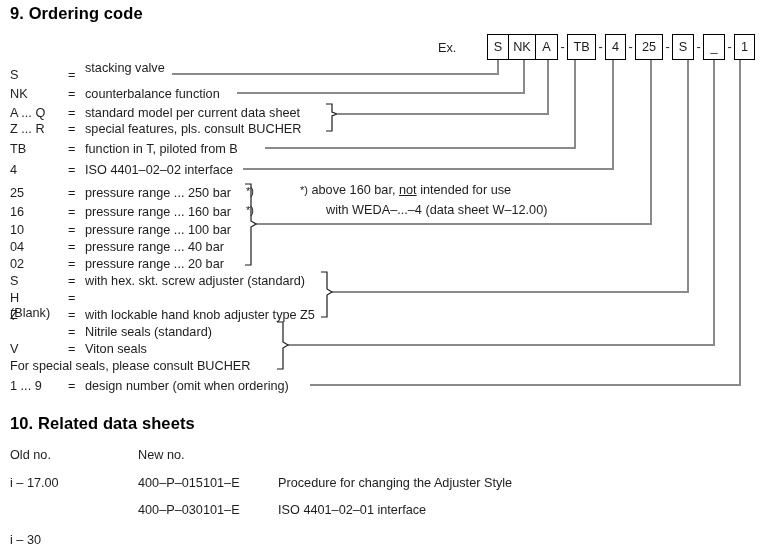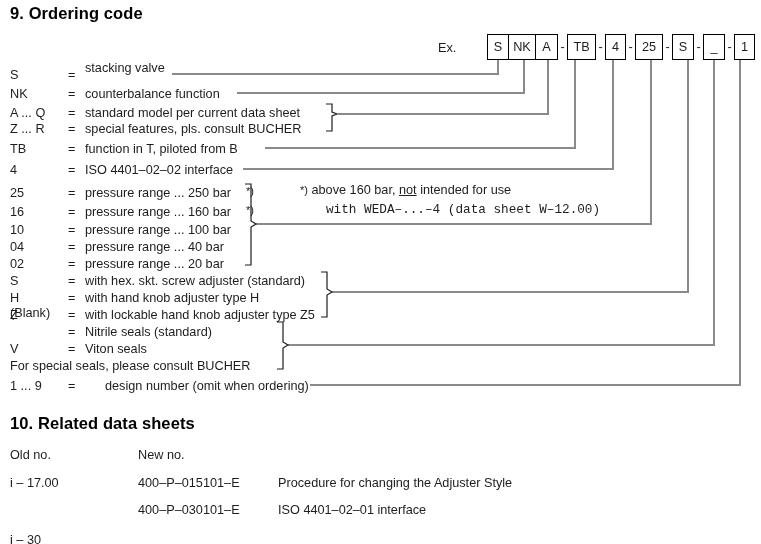--- a/index.html
+++ b/index.html
@@ -181,44 +181,43 @@
   <div class="t code-col" style="top:257px;">02</div>
   <div class="t eq-col" style="top:257px;">=</div>
   <div class="t desc-col" style="top:257px;">pressure range  ...   20 bar</div>
 
   <div class="t code-col" style="top:274px;">S</div>
   <div class="t eq-col" style="top:274px;">=</div>
   <div class="t desc-col" style="top:274px;">with hex. skt. screw adjuster (standard)</div>
 
   <div class="t code-col" style="top:291px;">H</div>
   <div class="t eq-col" style="top:291px;">=</div>
-  <div class="t desc-col" style="top:291px;">with hand knob adjuster type H</div>
 
   <div class="t code-col" style="top:308px;">Z</div>
   <div class="t eq-col" style="top:308px;">=</div>
   <div class="t desc-col" style="top:308px;">with lockable hand knob adjuster type Z5</div>
 
   <div class="t code-col" style="top:306px;">(Blank)</div>
   <div class="t eq-col" style="top:325px;">=</div>
   <div class="t desc-col" style="top:325px;">Nitrile seals (standard)</div>
 
   <div class="t code-col" style="top:342px;">V</div>
   <div class="t eq-col" style="top:342px;">=</div>
   <div class="t desc-col" style="top:342px;">Viton seals</div>
 
   <div class="t" style="top:359px; left:10px;">For special seals, please consult BUCHER</div>
 
   <div class="t code-col" style="top:379px;">1 ... 9</div>
   <div class="t eq-col" style="top:379px;">=</div>
-  <div class="t desc-col" style="top:379px;margin-left:20px;">design number (omit when ordering)</div>
+  <div class="t desc-col" style="top:379px;">design number (omit when ordering)</div>
 
   <div class="t" style="top:183px; left:300px;">
     <span style="font-size:11px;">*)</span><span>&nbsp;</span><span>above 160 bar,</span><span>&nbsp;</span><span class="u">not</span><span>&nbsp;</span><span>intended for use</span>
   </div>
-  <div class="t" style="top:203px; left:326px;font-family:Liberation Mono, monospace;">with WEDA–...–4 (data sheet W–12.00)</div>
+  <div class="t" style="top:203px; left:326px;">with WEDA–...–4 (data sheet W–12.00)</div>
 
   <div class="section-heading" id="heading-related">10. Related data sheets</div>
 
   <div class="t rcol-old" style="top:448px;">Old no.</div>
   <div class="t rcol-new" style="top:448px;">New no.</div>
 
   <div class="t rcol-old" style="top:476px;">i – 17.00</div>
   <div class="t rcol-new" style="top:476px;">400–P–015101–E</div>
   <div class="t rcol-desc" style="top:476px;">Procedure for changing the Adjuster Style</div>
 

